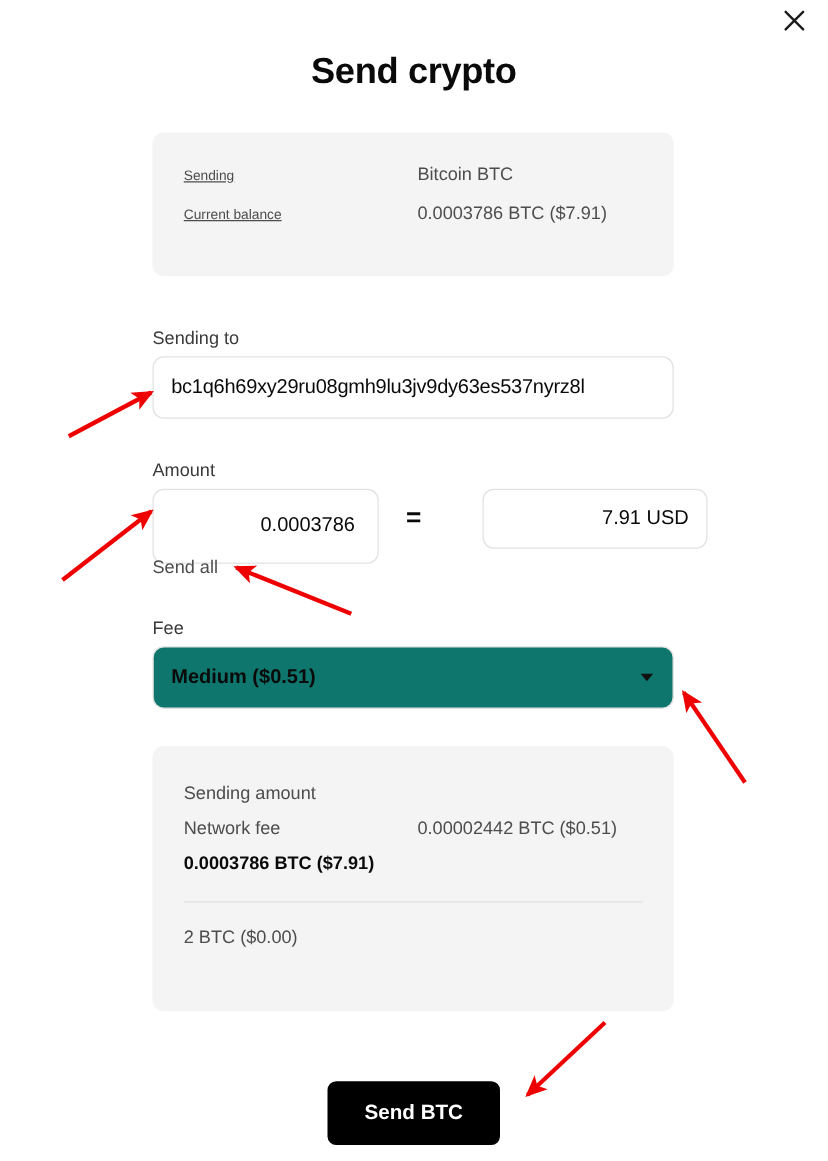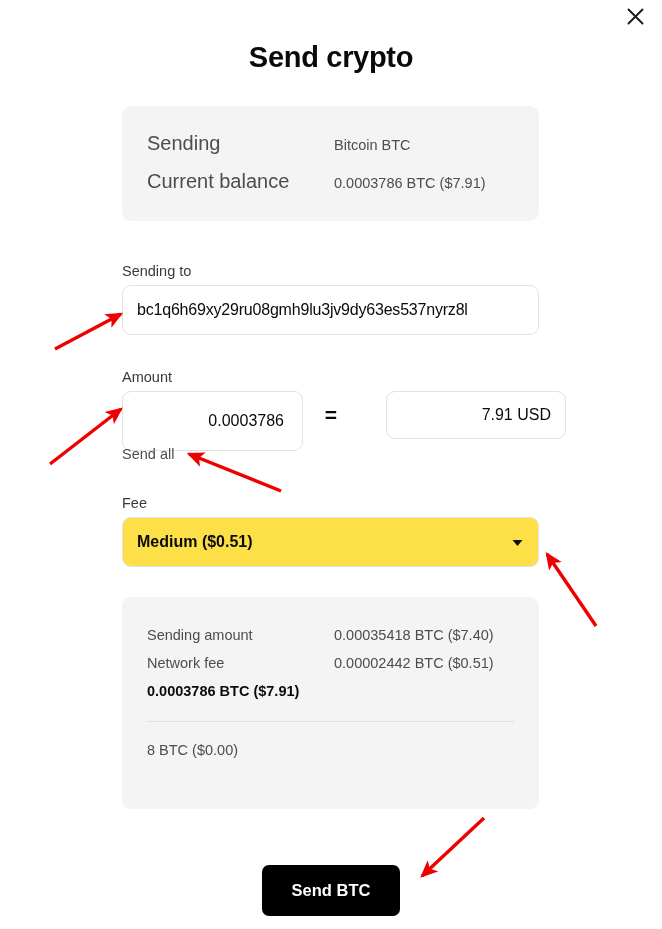--- a/index.html
+++ b/index.html
@@ -59,22 +59,23 @@
   .info-card { top: 106px; height: 115px; padding: 26px 25px 0 25px; }
 
   .kv-row {
     display: flex;
     align-items: baseline;
     margin-bottom: 15px;
   }
   .kv-key {
     width: 187px;
     flex: 0 0 187px;
-    font-size: 20px;
-    color: #4d4d4d;
+    font-size: 11px;
+    color: #4d4d4d;
+    text-decoration: underline;
   }
   .kv-val {
     font-size: 14.5px;
     color: #4d4d4d;
   }
 
   
   .field-label {
     position: absolute;
     left: 122px;
@@ -145,21 +146,21 @@
     cursor: pointer;
   }
 
   
   .fee-select {
     position: absolute;
     left: 122px;
     top: 517px;
     width: 417px;
     height: 50px;
-    background: #fde047;
+    background: #0f766e;
     border: 1px solid #e2e2e2;
     border-radius: 9px;
     display: flex;
     align-items: center;
     padding: 0 14px;
     cursor: pointer;
   }
   .fee-select-value {
     flex: 1;
     font-size: 16px;
@@ -261,32 +262,31 @@
   <span class="caret">
     <svg width="13" height="9" viewBox="0 0 13 9">
       <path d="M1.5 2 L11.5 2 L6.5 8 Z" fill="#111111"></path>
     </svg>
   </span>
 </div>
 
 <div class="card summary-card">
   <div class="summary-row">
     <div class="summary-key">Sending amount</div>
-    <div class="summary-val">0.00035418 BTC ($7.40)</div>
   </div>
   <div class="summary-row">
     <div class="summary-key">Network fee</div>
     <div class="summary-val">0.00002442 BTC ($0.51)</div>
   </div>
   <div class="summary-row total">
     <div class="summary-val">0.0003786 BTC ($7.91)</div>
   </div>
   <div class="summary-divider"></div>
   <div class="summary-row">
-    <div class="summary-val">8 BTC ($0.00)</div>
+    <div class="summary-val">2 BTC ($0.00)</div>
   </div>
 </div>
 
 <button class="send-btn">Send BTC</button>
 
 <svg class="annotations">
   <defs>
     <marker id="ahead" viewBox="0 0 10 10" refX="8.6" refY="5" markerWidth="5.1" markerHeight="5.1" orient="auto-start-reverse">
       <path d="M 0 0.6 L 10 5 L 0 9.4 L 2.4 5 Z" fill="#ee0000"></path>
     </marker>

